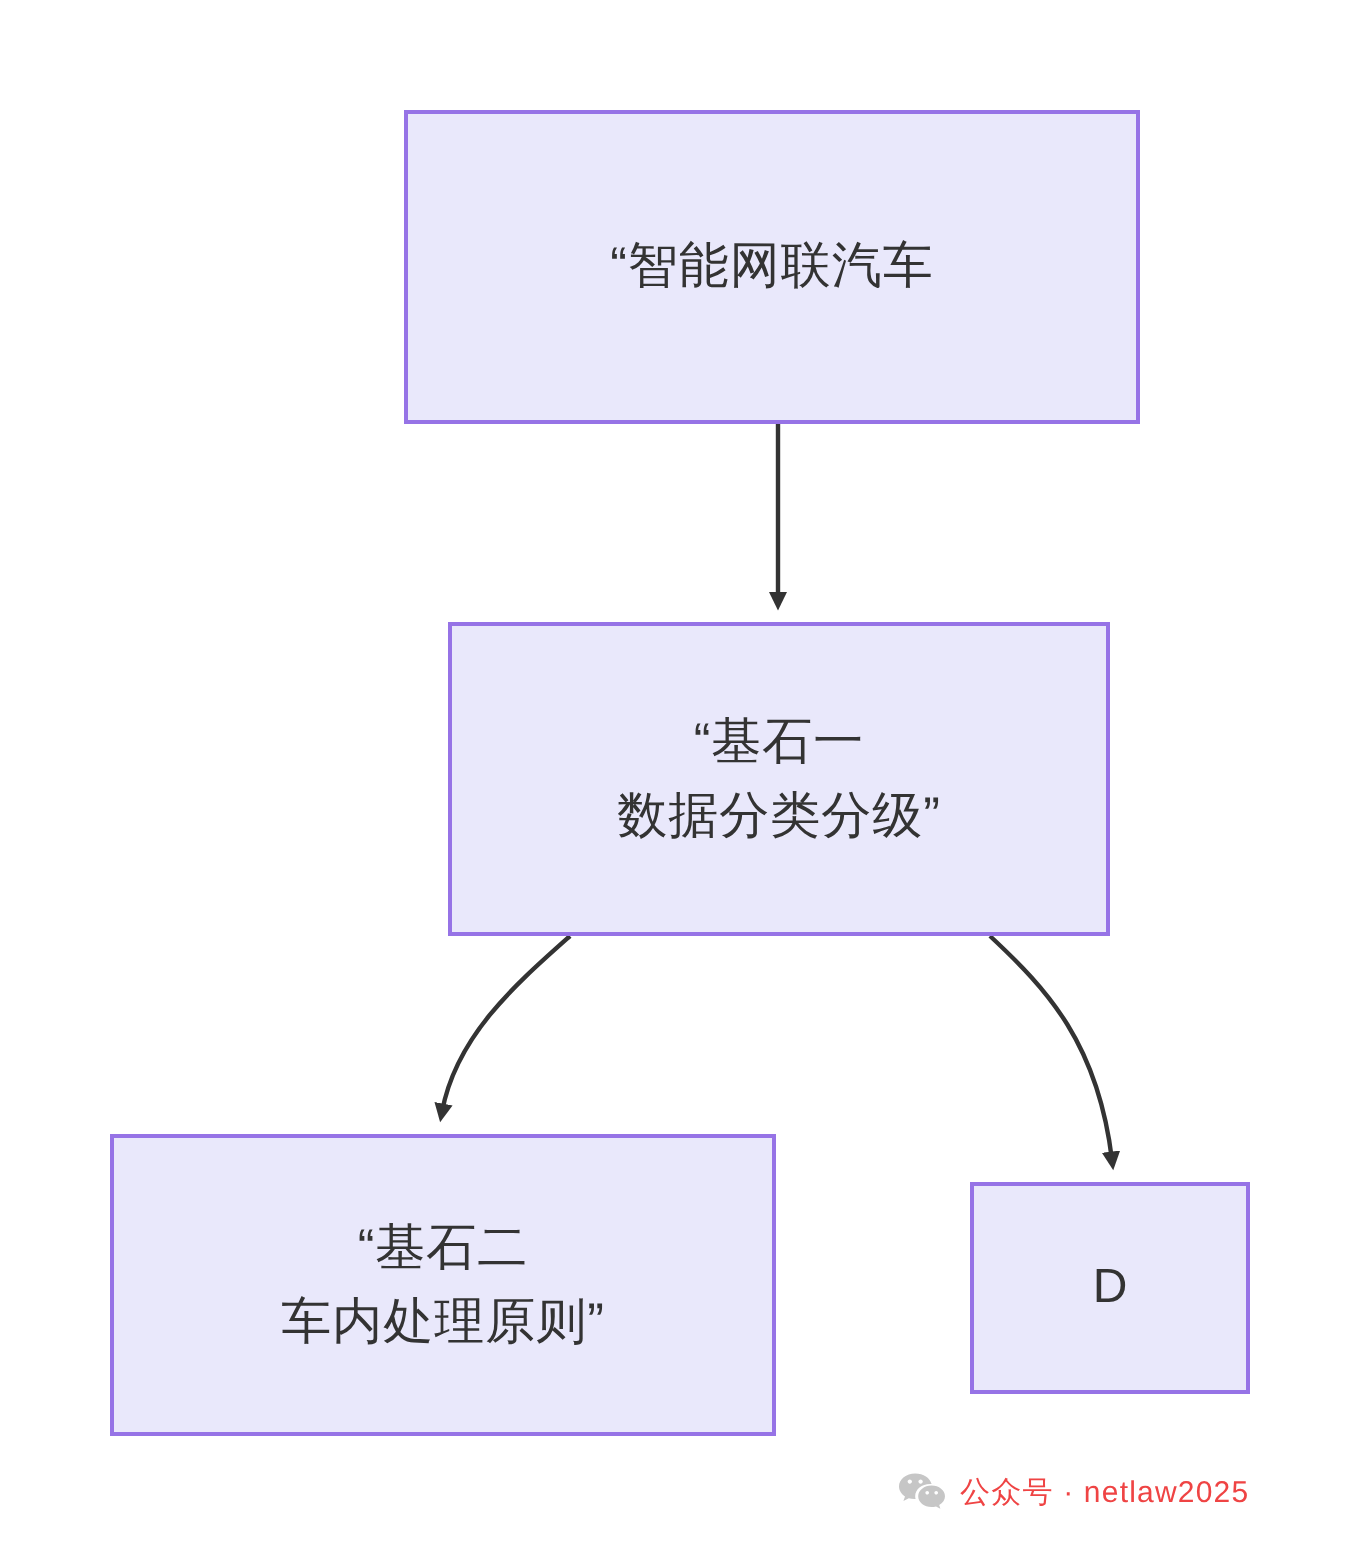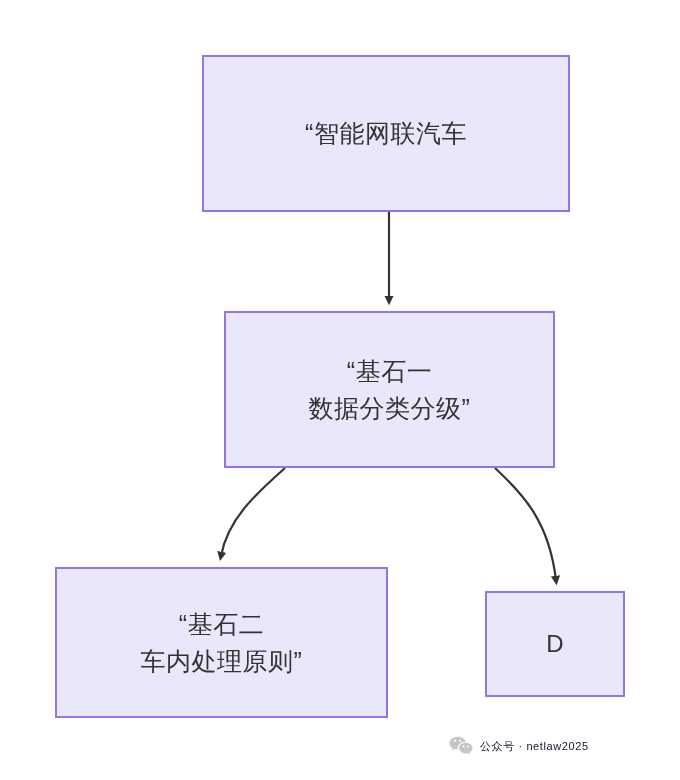--- a/index.html
+++ b/index.html
@@ -73,22 +73,22 @@
     width: 140px;
     height: 106px;
   }
   #watermark {
     position: absolute;
     left: 449px;
     top: 736px;
     display: flex;
     align-items: center;
     gap: 7px;
-    color: #0f172a;
-    font-size: 11px;
+    color: #ef4444;
+    font-size: 15px;
     z-index: 3;
   }
   #watermark .wm-text {
     letter-spacing: 0.6px;
     white-space: pre;
   }
   .wechat-icon {
     display: block;
   }
 </style>

